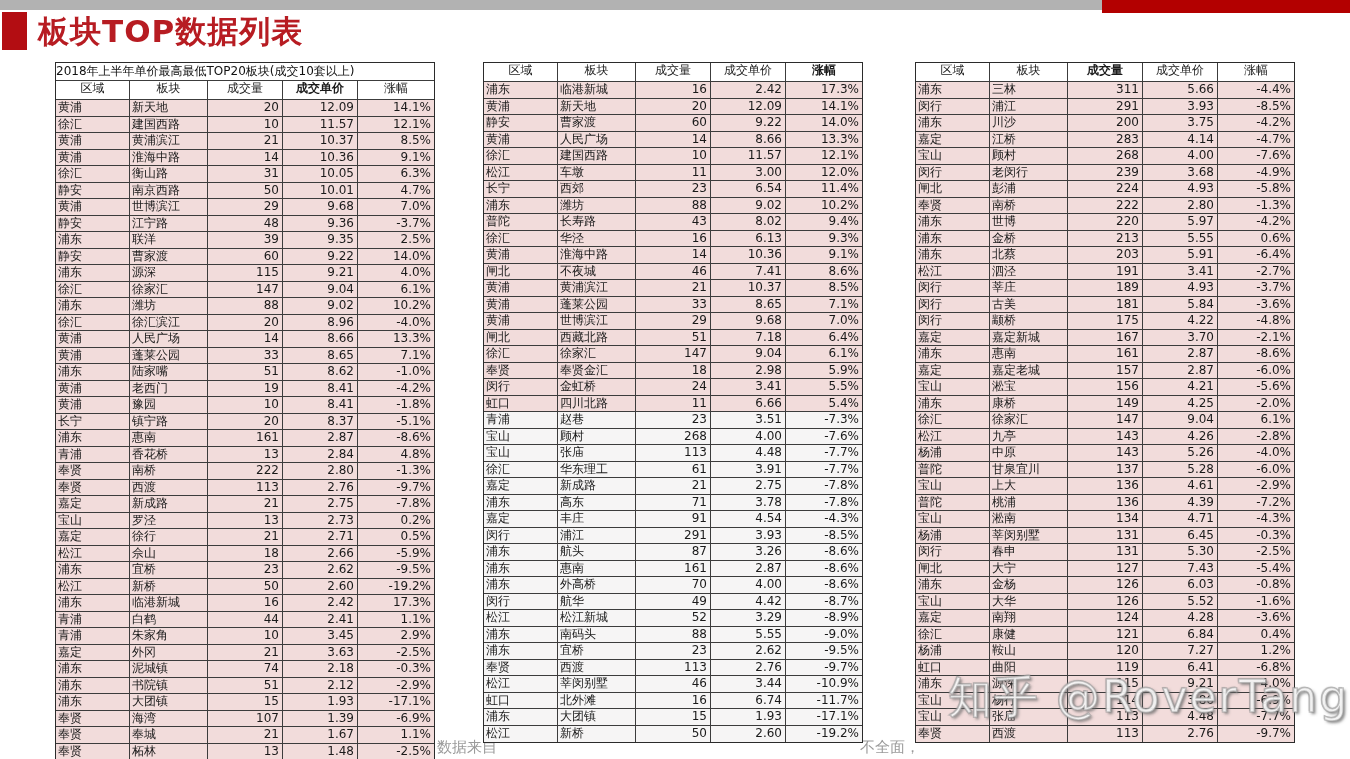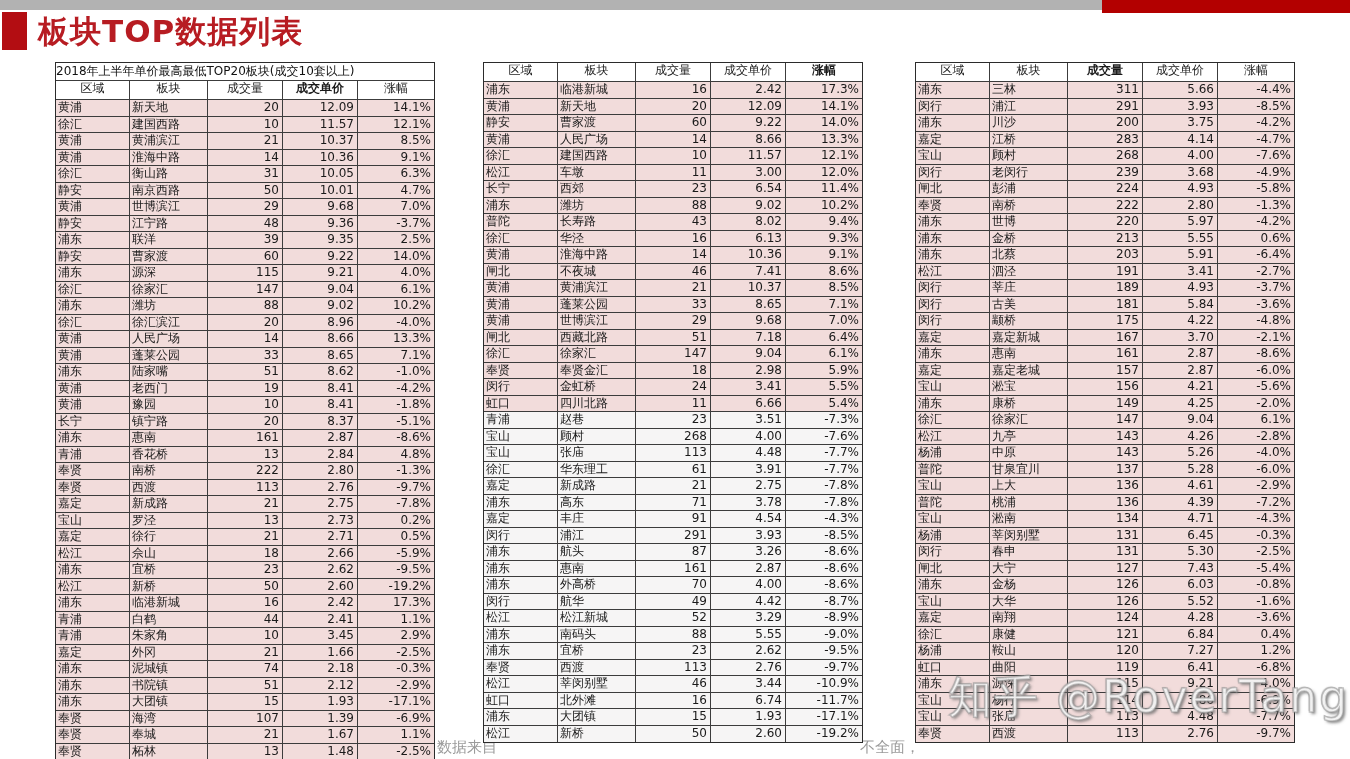--- a/index.html
+++ b/index.html
@@ -303,21 +303,21 @@
         <div class="cell c0">青浦</div>
         <div class="cell c1">朱家角</div>
         <div class="cell c2 num">10</div>
         <div class="cell c3 num">3.45</div>
         <div class="cell c4 num">2.9%</div>
       </div>
       <div class="row" style="background: rgb(242, 220, 219);">
         <div class="cell c0">嘉定</div>
         <div class="cell c1">外冈</div>
         <div class="cell c2 num">21</div>
-        <div class="cell c3 num">1.66</div>
+        <div class="cell c3 num">3.63</div>
         <div class="cell c4 num">-2.5%</div>
       </div>
       <div class="row" style="background: rgb(242, 220, 219);">
         <div class="cell c0">浦东</div>
         <div class="cell c1">泥城镇</div>
         <div class="cell c2 num">74</div>
         <div class="cell c3 num">2.18</div>
         <div class="cell c4 num">-0.3%</div>
       </div>
       <div class="row" style="background: rgb(242, 220, 219);">

